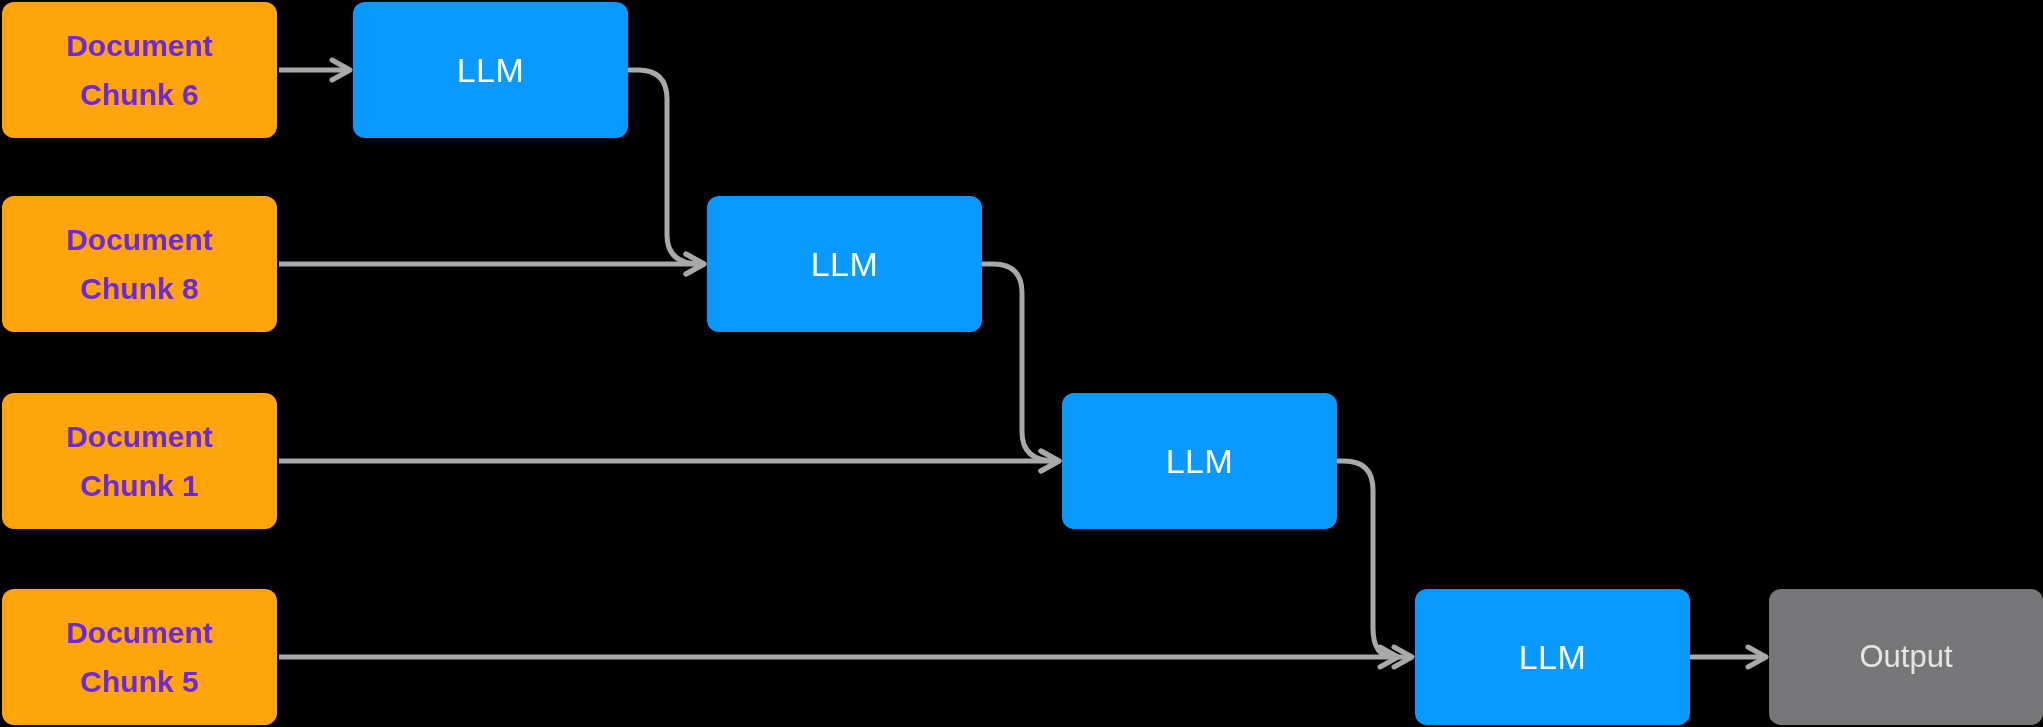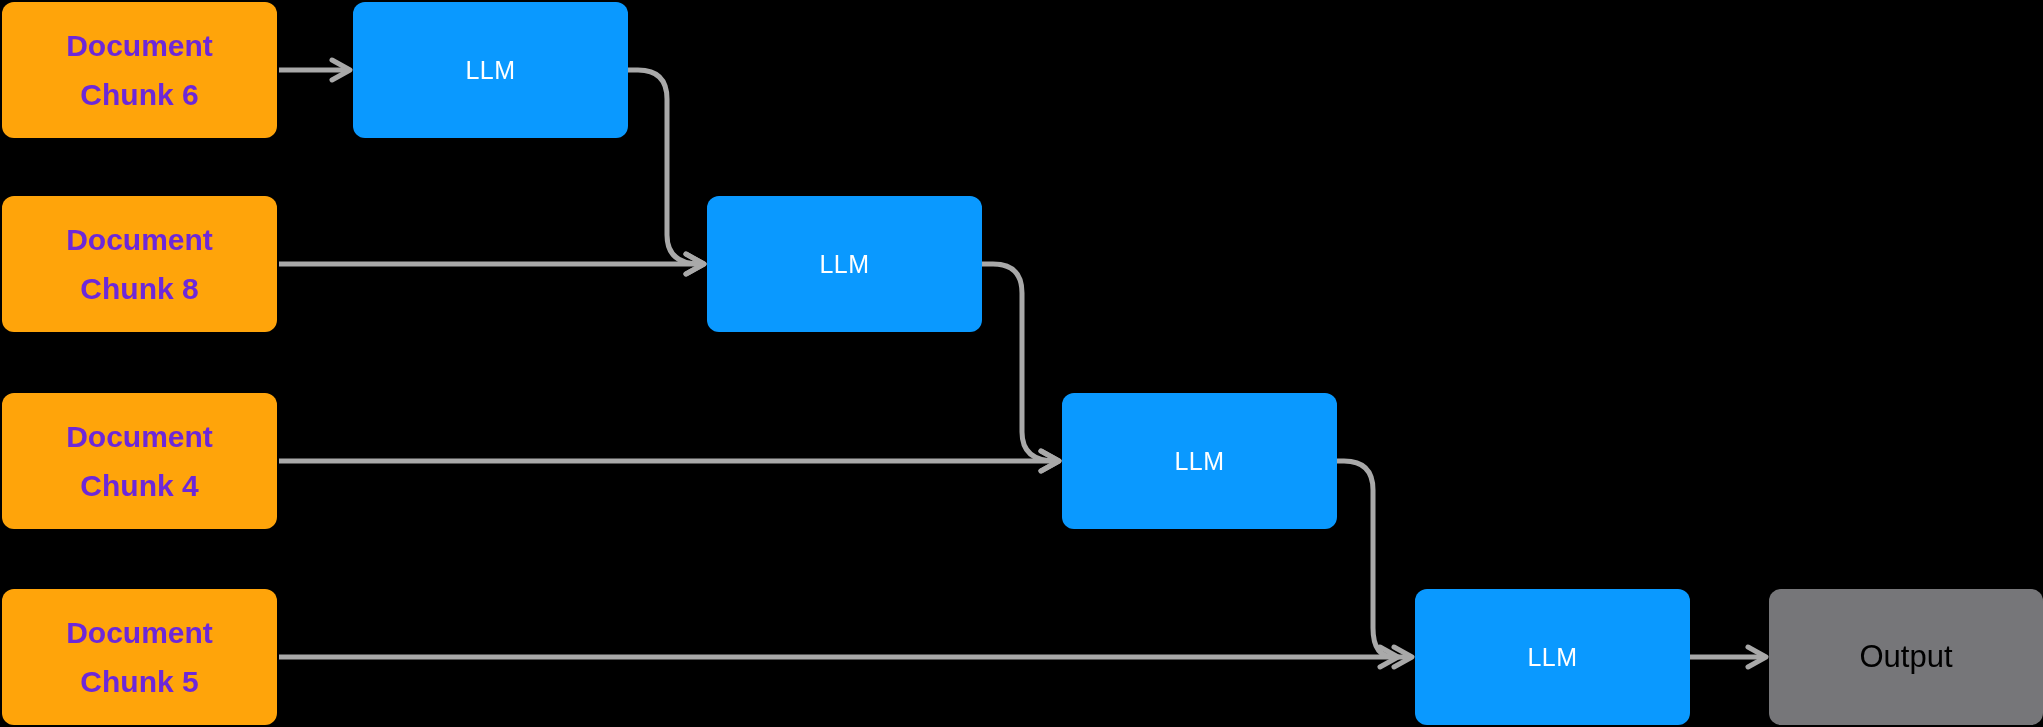--- a/index.html
+++ b/index.html
@@ -21,25 +21,25 @@
     user-select:none;
   }
   .chunk{
     background:#FFA40A;
     color:#6d28d9;
     font-size:30px;font-weight:600;line-height:49px;
   }
   .llm{
     background:#0A99FF;
     color:#FFFFFF;
-    font-size:25px;font-weight:500;letter-spacing:0.5px;
+    font-size:34px;font-weight:500;letter-spacing:0.5px;
   }
   .output{
     background:#767679;
-    color:#000000;
+    color:#e5e5e5;
     font-size:31px;font-weight:500;
     width:274px;
   }
   
   #n-chunk1{left:2px;top:2px;}
   #n-chunk2{left:2px;top:196px;}
   #n-chunk3{left:2px;top:393px;}
   #n-chunk4{left:2px;top:589px;}
   #n-llm1{left:353px;top:2px;}
   #n-llm2{left:707px;top:196px;}
@@ -78,21 +78,21 @@
   <div class="node chunk" id="n-chunk1">
     <span>Document</span>
     <span>Chunk 6</span>
   </div>
   <div class="node chunk" id="n-chunk2">
     <span>Document</span>
     <span>Chunk 8</span>
   </div>
   <div class="node chunk" id="n-chunk3">
     <span>Document</span>
-    <span>Chunk 4</span>
+    <span>Chunk 1</span>
   </div>
   <div class="node chunk" id="n-chunk4">
     <span>Document</span>
     <span>Chunk 5</span>
   </div>
 
   <div class="node llm" id="n-llm1">
     <span>LLM</span>
   </div>
   <div class="node llm" id="n-llm2">

